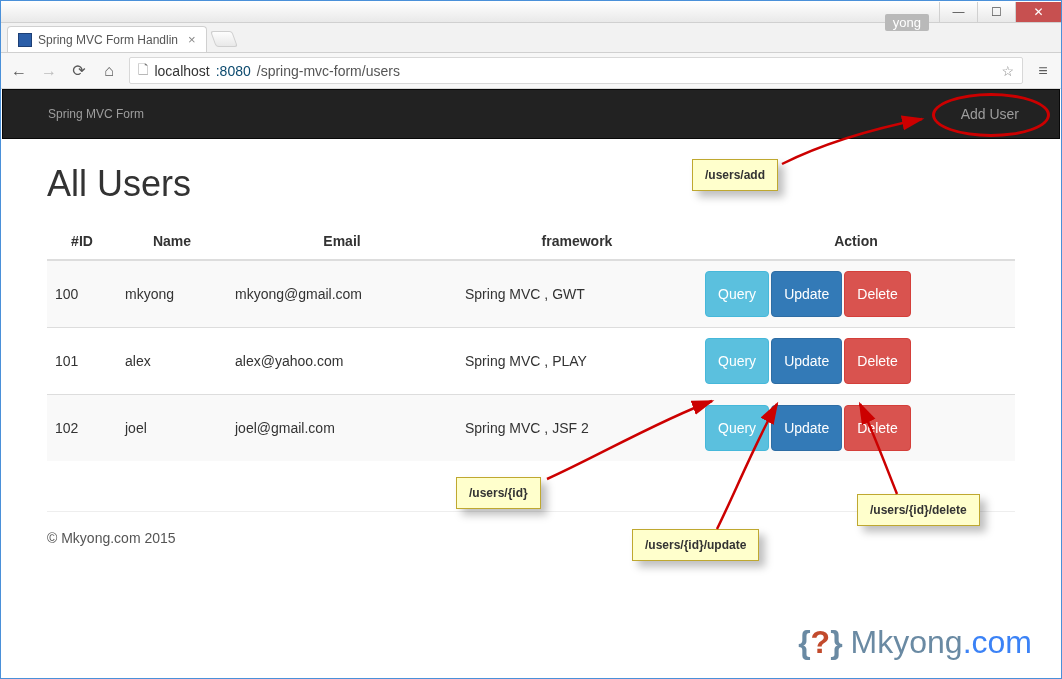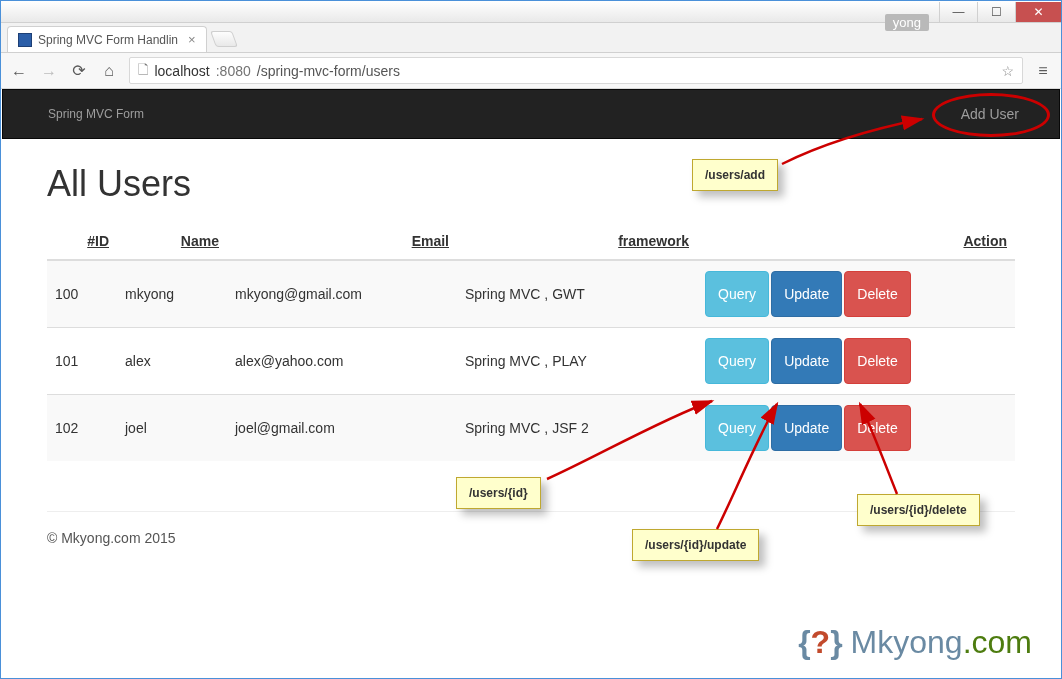--- a/index.html
+++ b/index.html
@@ -20,39 +20,39 @@
 .tab-title { white-space: nowrap; overflow: hidden; text-overflow: ellipsis; max-width: 150px; }
 .tab .x { color: #888; font-size: 13px; margin-left: 4px; }
 .newtab { width: 22px; height: 16px; margin-left: 6px; margin-bottom: 5px; background: linear-gradient(#fdfdfd,#e8e8e8); border: 1px solid #cfcfcf; border-radius: 3px; transform: skewX(20deg); }
 
 
 .urlbar { height: 36px; background: #f7f7f7; border-bottom: 1px solid #d8d8d8; display: flex; align-items: center; padding: 0 8px; gap: 10px; }
 .nav-icon { color: #5a5a5a; font-size: 16px; width: 20px; text-align: center; }
 .nav-icon.dim { color: #bdbdbd; }
 .omnibox { flex: 1; display: flex; align-items: center; border: 1px solid #d8d8d8; background: #fff; height: 27px; border-radius: 2px; padding: 0 8px; gap: 6px; font-size: 14px; color: #333; }
 .omnibox .file-icon { color: #777; font-size: 13px; }
-.omnibox .host-dim { color: #737373; }
+.omnibox .host-dim { color: #0c4a6e; }
 .omnibox .url-path { color: #555; }
 .star { color: #888; margin-left: auto; }
 .menu-icon { color: #5a5a5a; font-size: 16px; width: 20px; text-align: center; }
 
 
 .viewport { position: absolute; top: 88px; left: 1px; right: 1px; bottom: 1px; background: #fff; overflow: hidden; }
 
 
 .navbar { height: 50px; background: #222; border: 1px solid #080808; display: flex; align-items: center; justify-content: space-between; padding: 0 15px; margin: 0 15px; border-radius: 4px; margin-top: 0; }
 .navbar-outer { padding: 0; }
 .navbar-brand { color: #9d9d9d; font-size: 12px; padding-left: 30px; }
 .navbar-link { color: #9d9d9d; font-size: 14px; }
 
 .container { padding: 20px 45px; }
 .page-title { font-size: 36px; font-weight: 400; color: #333; margin: 4px 0 18px 0; }
 
 table.table { width: 100%; border-collapse: collapse; }
-table.table th { text-align: right; font-weight: 700; padding: 10px 8px; border-bottom: 2px solid #ddd; font-size: 14px; text-decoration: underline; }
+table.table th { text-align: center; font-weight: 700; padding: 10px 8px; border-bottom: 2px solid #ddd; font-size: 14px; }
 table.table td { padding: 10px 8px; border-top: 1px solid #ddd; font-size: 14px; vertical-align: middle; }
 table.table tr:nth-child(odd) td { background: #f9f9f9; }
 
 .btn { display: inline-block; padding: 14px 12px; font-size: 14px; border-radius: 4px; color: #fff; border: 1px solid transparent; margin-right: 2px; cursor: pointer; }
 .btn-info { background: #5bc0de; border-color: #46b8da; }
 .btn-primary { background: #337ab7; border-color: #2e6da4; }
 .btn-danger { background: #d9534f; border-color: #d43f3a; }
 
 hr.divider { border: none; border-top: 1px solid #eee; margin: 30px 45px 10px 45px; }
 .footer { padding: 8px 45px; color: #555; font-size: 14px; }
@@ -60,21 +60,21 @@
 
 .annotations { position: absolute; inset: 0; pointer-events: none; }
 .callout { position: absolute; background: #ffffcc; border: 1px solid #bfa830; padding: 8px 12px; font-weight: 700; font-size: 12px; color: #333; box-shadow: 6px 6px 8px rgba(0,0,0,.25); }
 .anno-ellipse { position: absolute; border: 3px solid #c00; border-radius: 50%; }
 svg.arrows { position: absolute; inset: 0; width: 100%; height: 100%; }
 
 
 .watermark { position: absolute; right: 28px; bottom: 16px; display: flex; align-items: center; gap: 8px; color: #6a8aa3; font-size: 32px; font-weight: 400; pointer-events: none; }
 .watermark .braces { color: #6a8aa3; font-weight: 700; }
 .watermark .qmark { color: #c24a2c; font-weight: 700; }
-.watermark .lighter { color: #4d7c0f; }
+.watermark .lighter { color: #3b82f6; }
 </style>
 </head>
 <body>
 
 <div class="window-frame">
 
   <div class="titlebar">
     <span class="user-badge">yong</span>
     <span class="win-btn">—</span>
     <span class="win-btn">☐</span>

